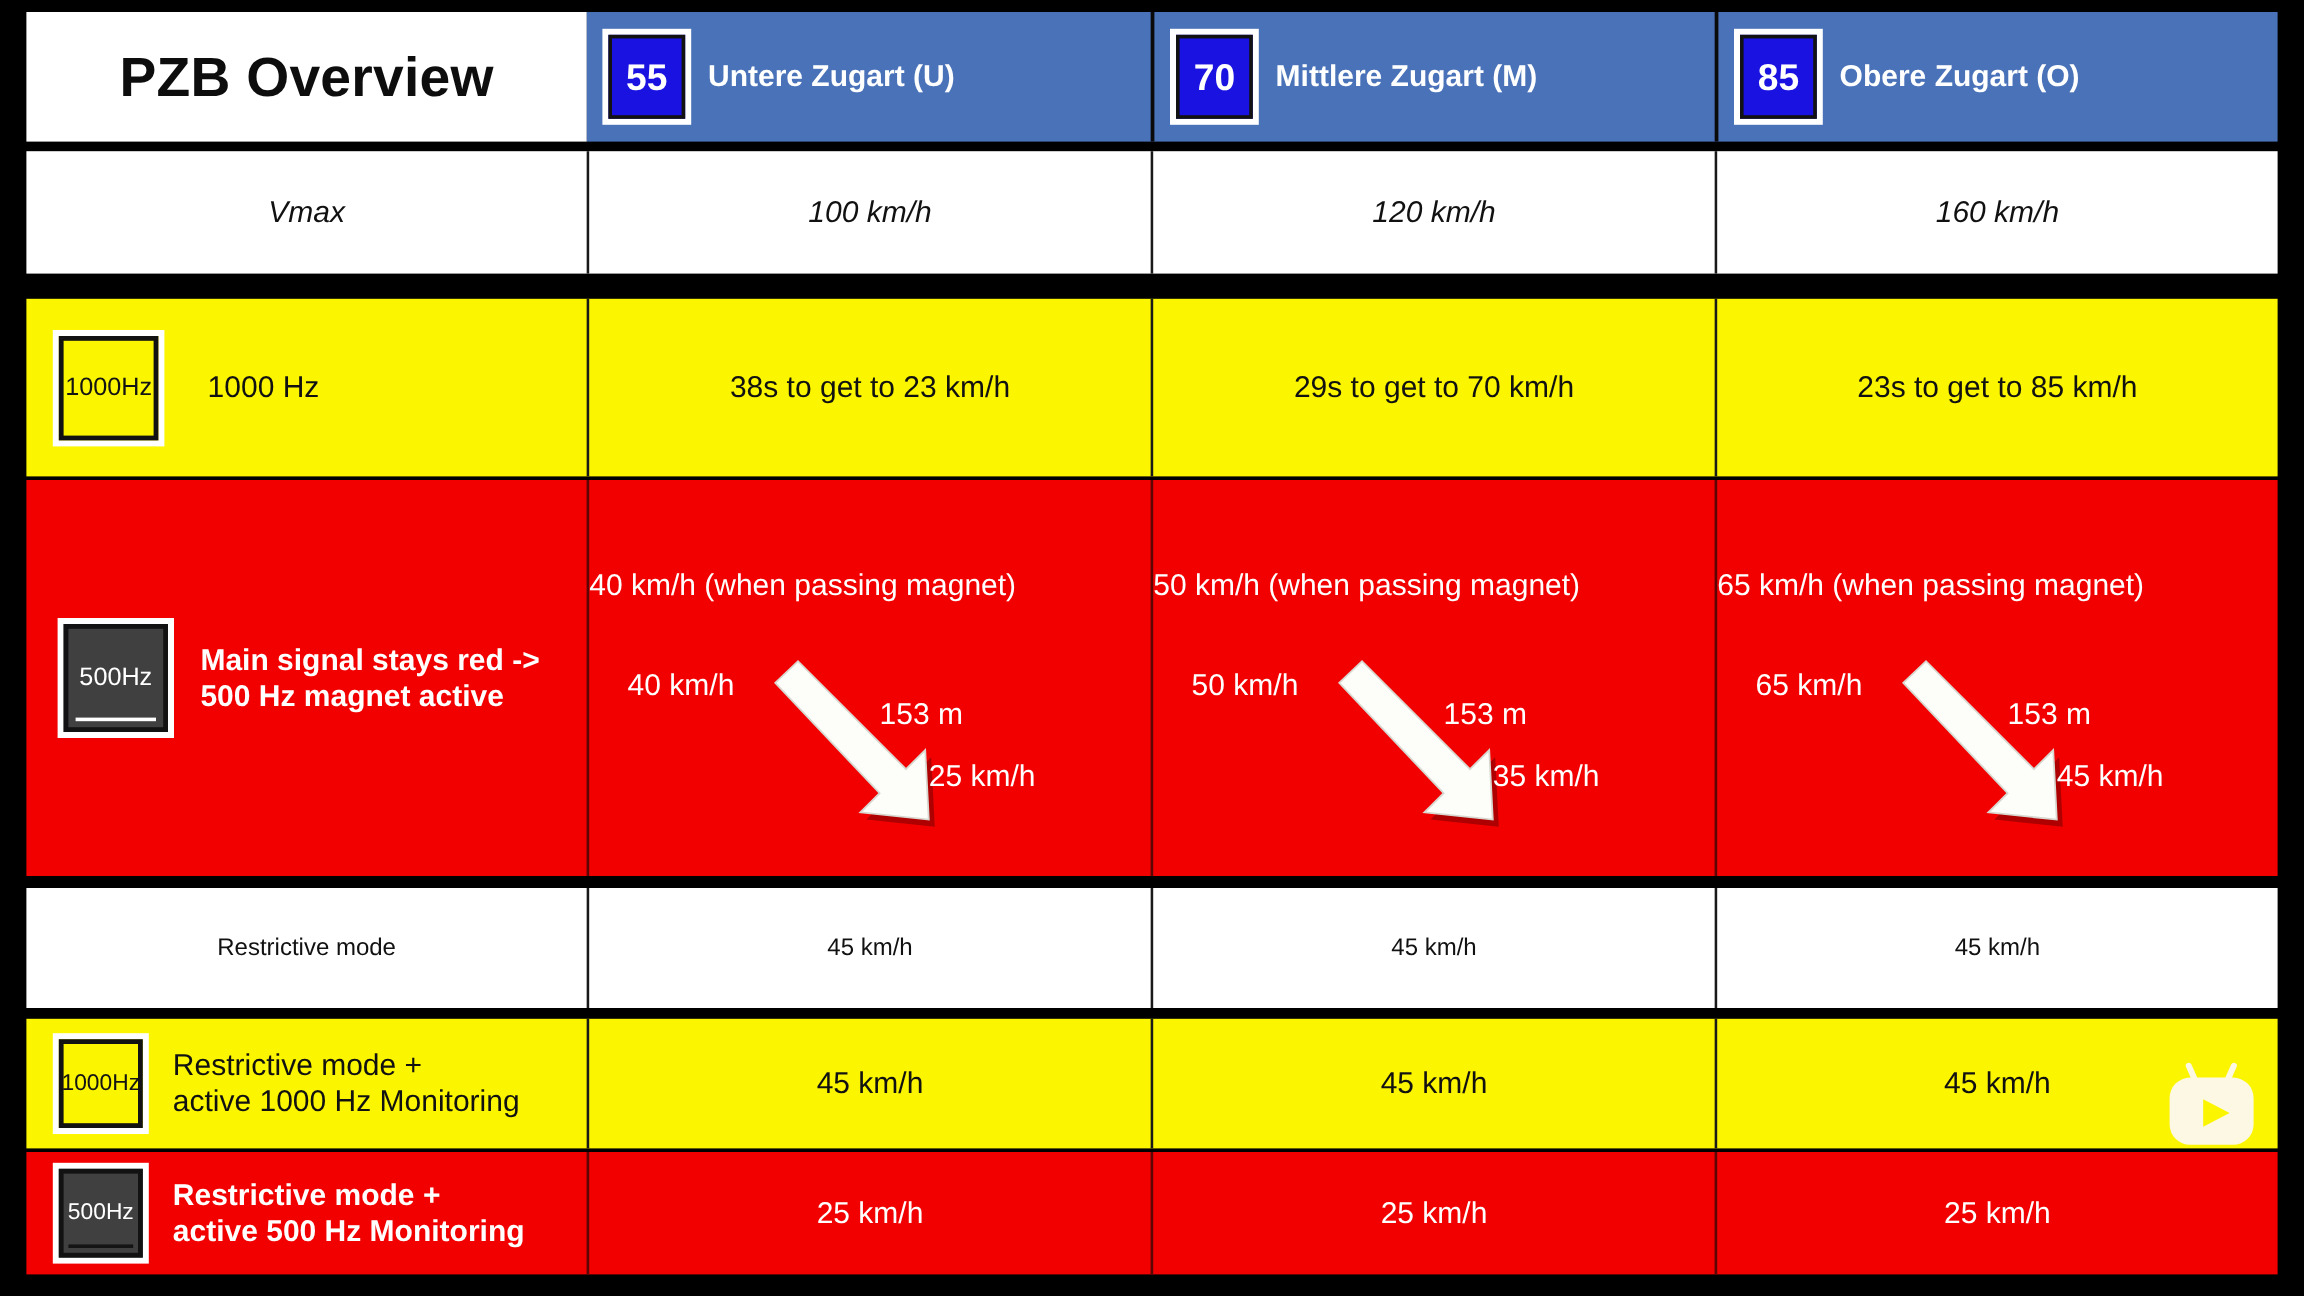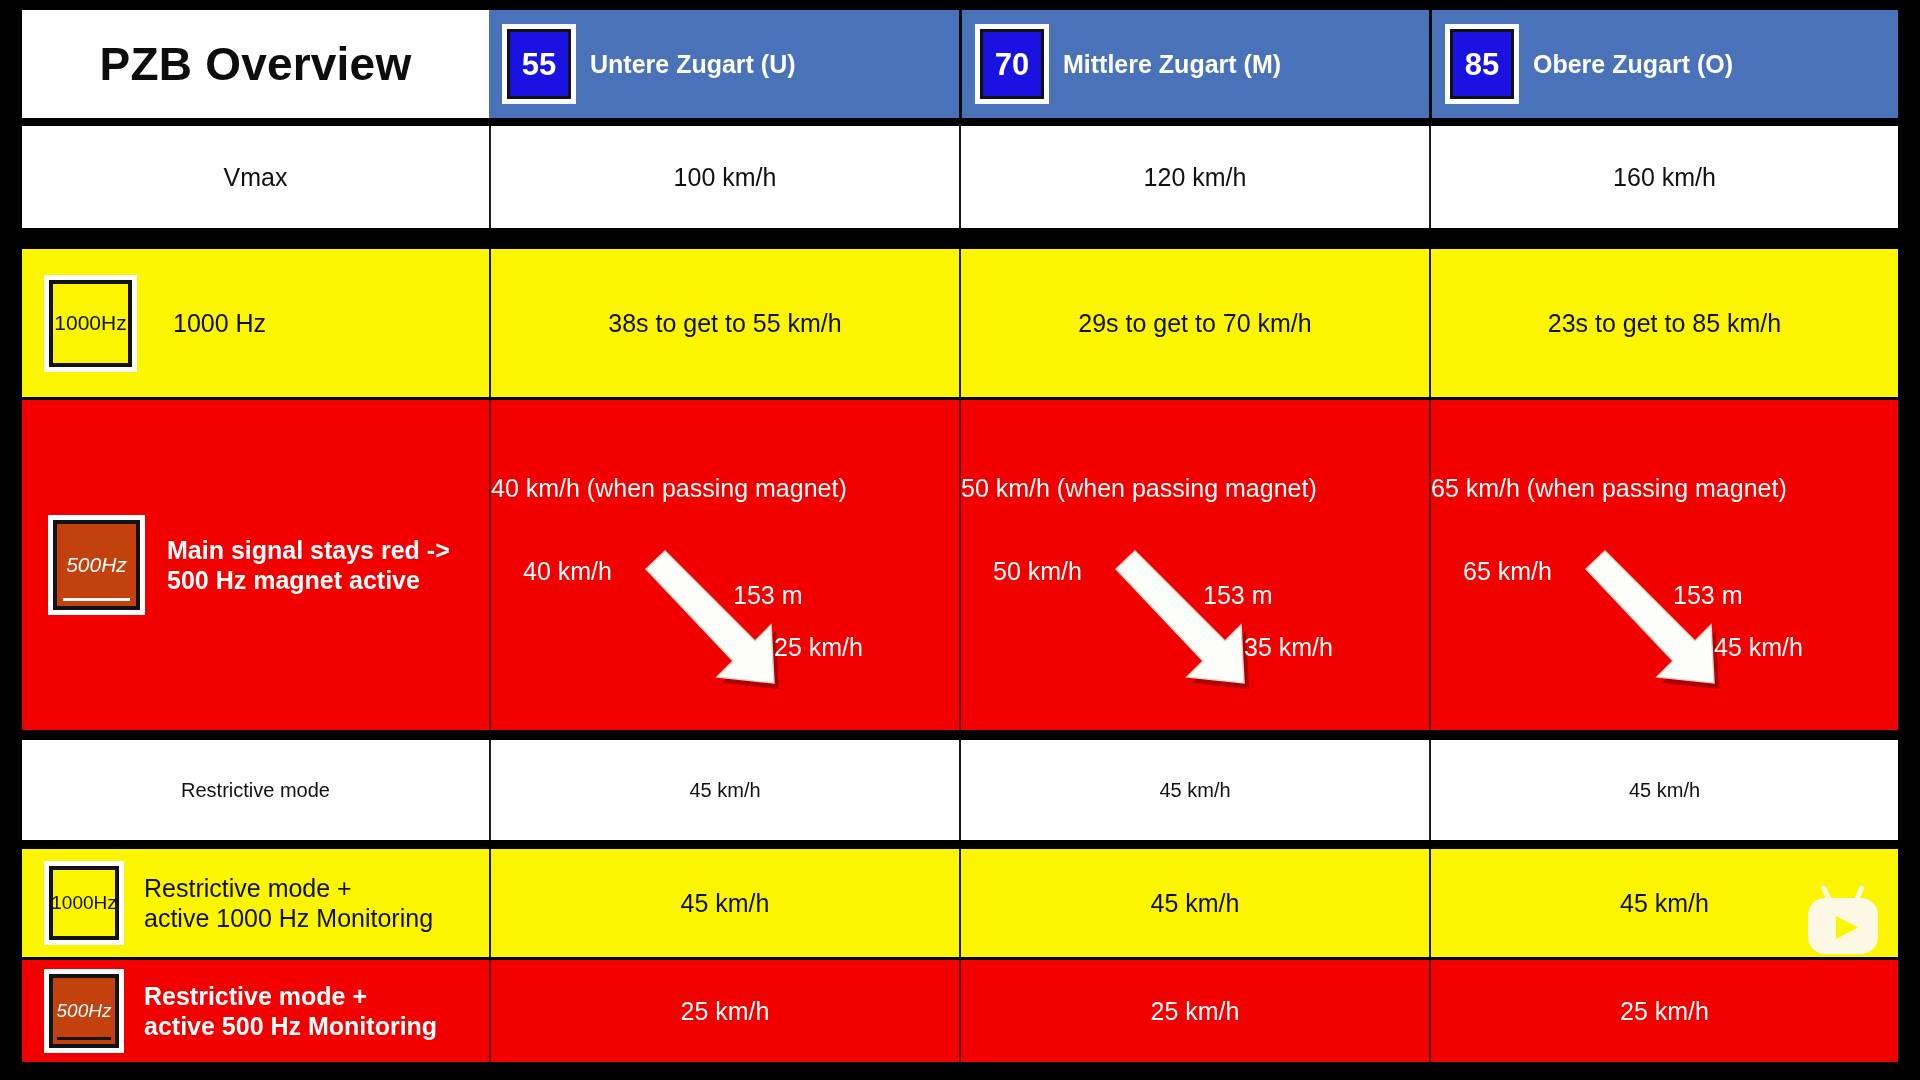--- a/index.html
+++ b/index.html
@@ -98,21 +98,21 @@
     display: flex;
     align-items: center;
     justify-content: center;
     color: #ffffff;
     font-size: 31px;
     font-weight: bold;
     line-height: 1;
   }
 
   
-  .row-vmax { height: 114px; margin-bottom: 9px; }
+  .row-vmax { height: 114px; margin-bottom: 9px; font-style: italic; }
   .row-vmax .cell {
     height: 102px;
     background: #ffffff;
     color: #111111;
     font-size: 25px;
     border-left: 2px solid #1a1a1a;
   }
   .row-vmax .c0 { border-left: none; }
 
   
@@ -201,21 +201,21 @@
     flex-direction: row;
     align-items: center;
     justify-content: center;
     line-height: 1.06;
     font-weight: normal;
     width: 100%;
     height: 100%;
     position: relative;
   }
   .hz-badge.yellow .hzin { background: #fbf500; color: #131313; }
-  .hz-badge.red .hzin { background: #c2410c; color: #ffffff; font-style: italic; }
+  .hz-badge.red .hzin { background: #404040; color: #ffffff; }
 
   .hz-big   { display: block; }
   .hz-small { display: block; text-align: right; }
 
   
   .hz-1000-big { width: 93px; height: 97px; }
   .hz-1000-big .hzin { font-size: 21px; }
 
   
   .hz-500-big { width: 97px; height: 100px; }
@@ -357,21 +357,21 @@
     <div class="row row-hz1000">
       <div class="cell c0">
         <div class="hz-badge yellow hz-1000-big">
           <div class="hzin">
             <span class="hz-big">1000</span>
             <span class="hz-small">Hz</span>
           </div>
         </div>
         <div class="row-label-txt">1000 Hz</div>
       </div>
-      <div class="cell c1">38s to get to 55 km/h</div>
+      <div class="cell c1">38s to get to 23 km/h</div>
       <div class="cell c2">29s to get to 70 km/h</div>
       <div class="cell c3">23s to get to 85 km/h</div>
     </div>
 
     <div class="row row-hz500">
       <div class="cell c0">
         <div class="hz-badge red hz-500-big">
           <div class="hzin">
             <span class="hz-big">500</span>
             <span class="hz-small">Hz</span>

